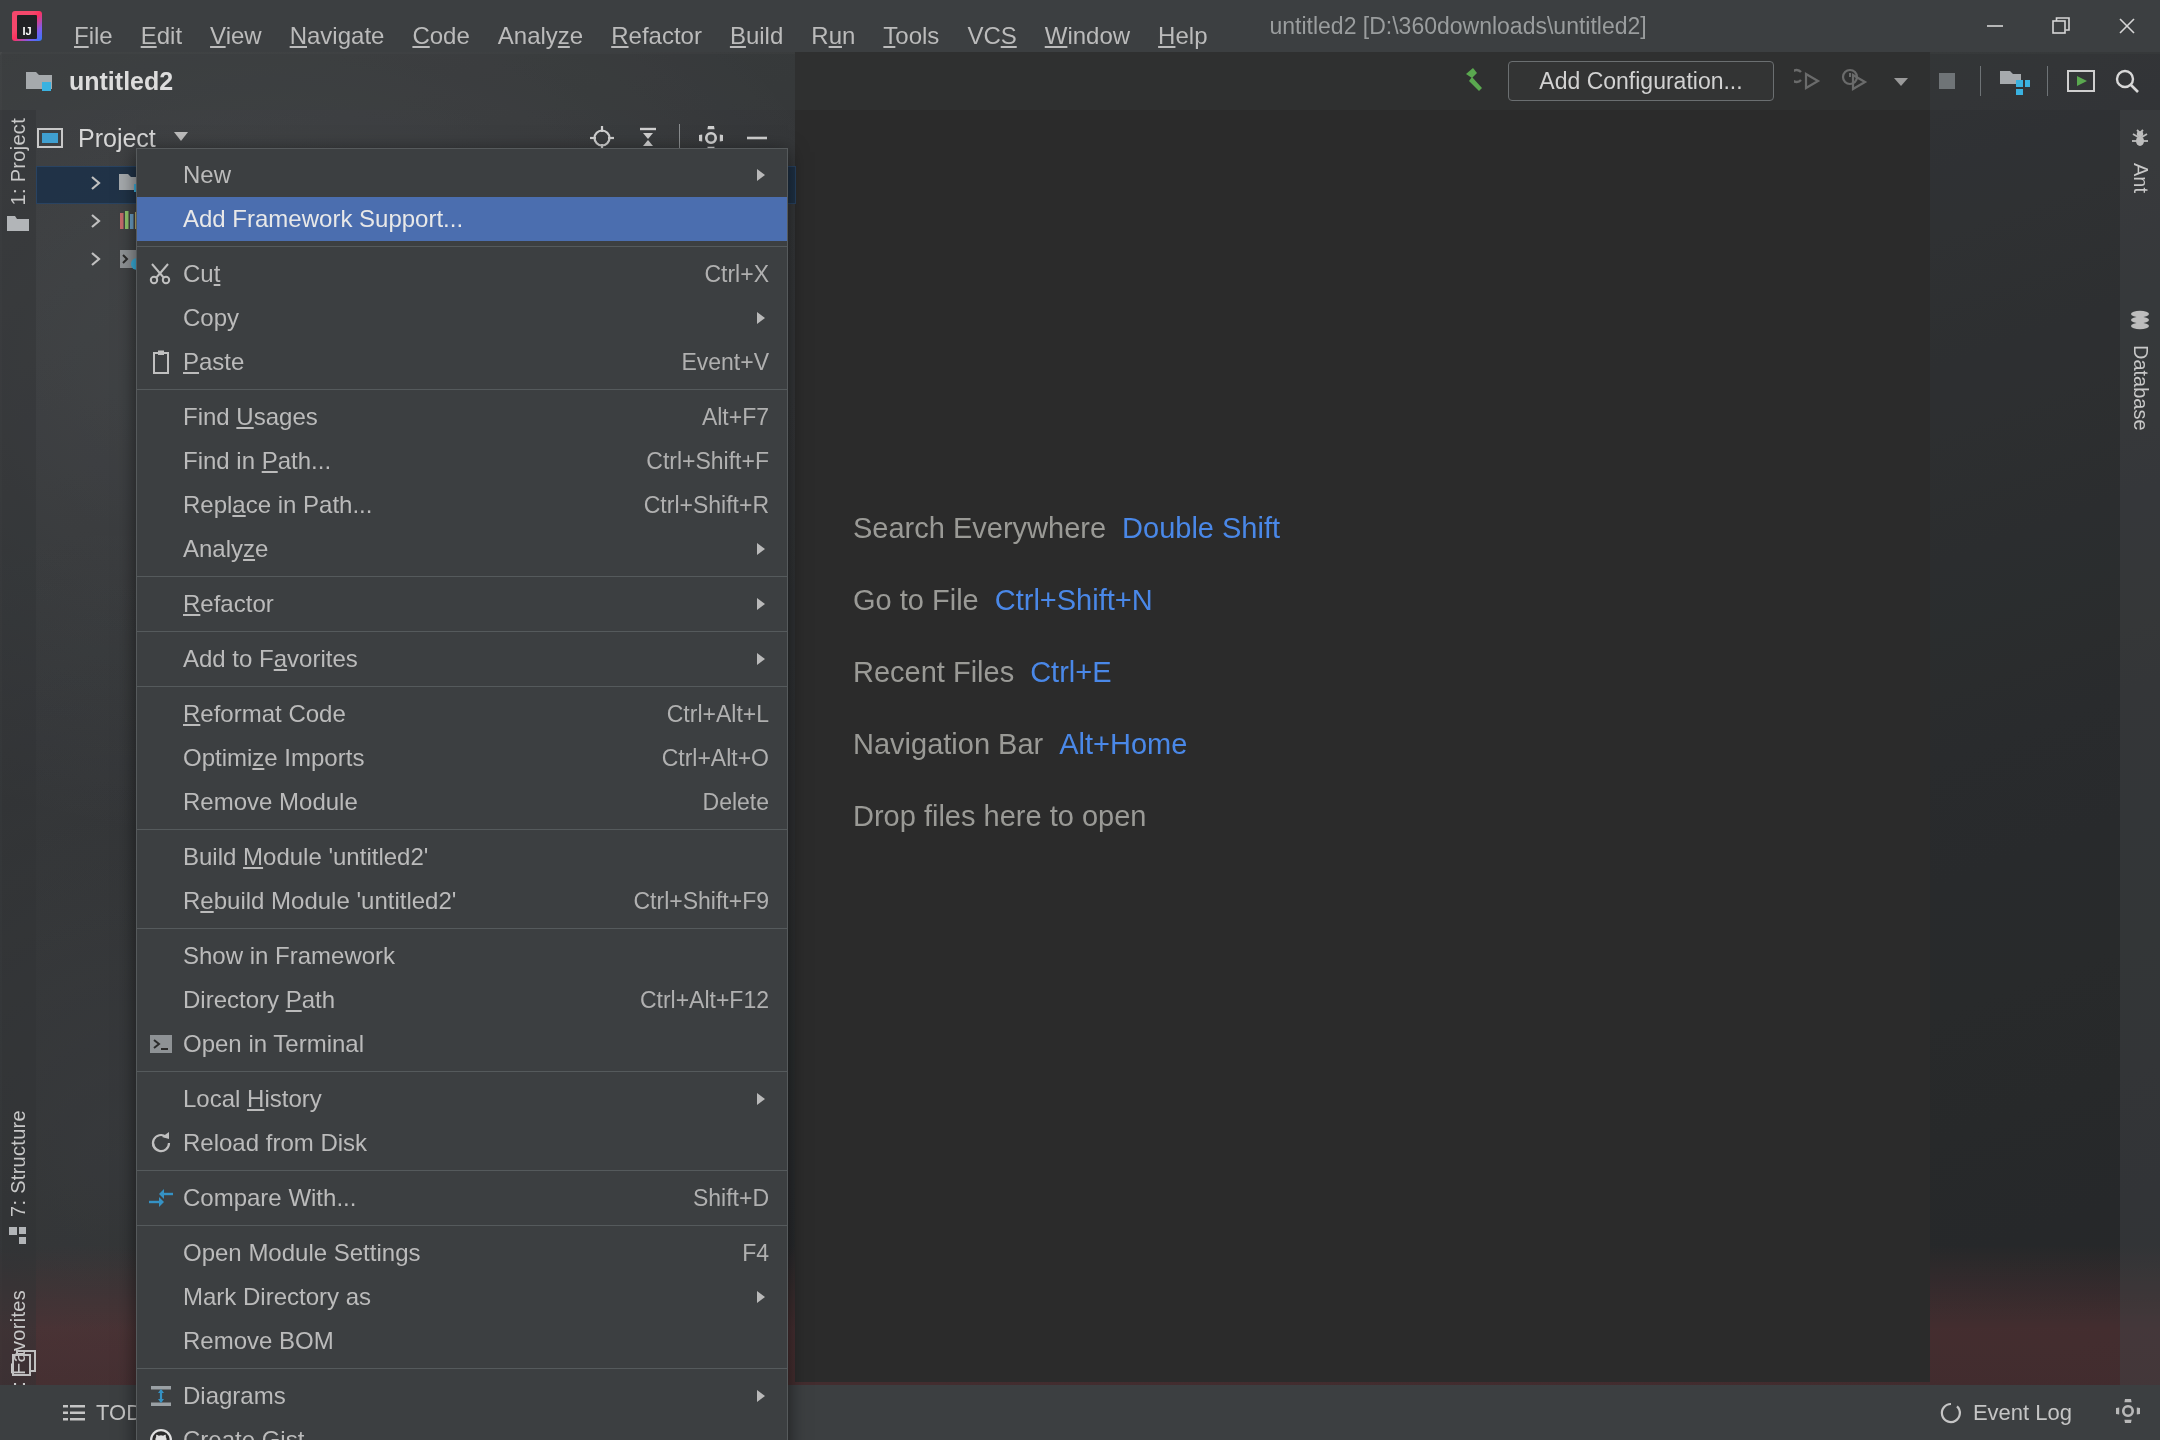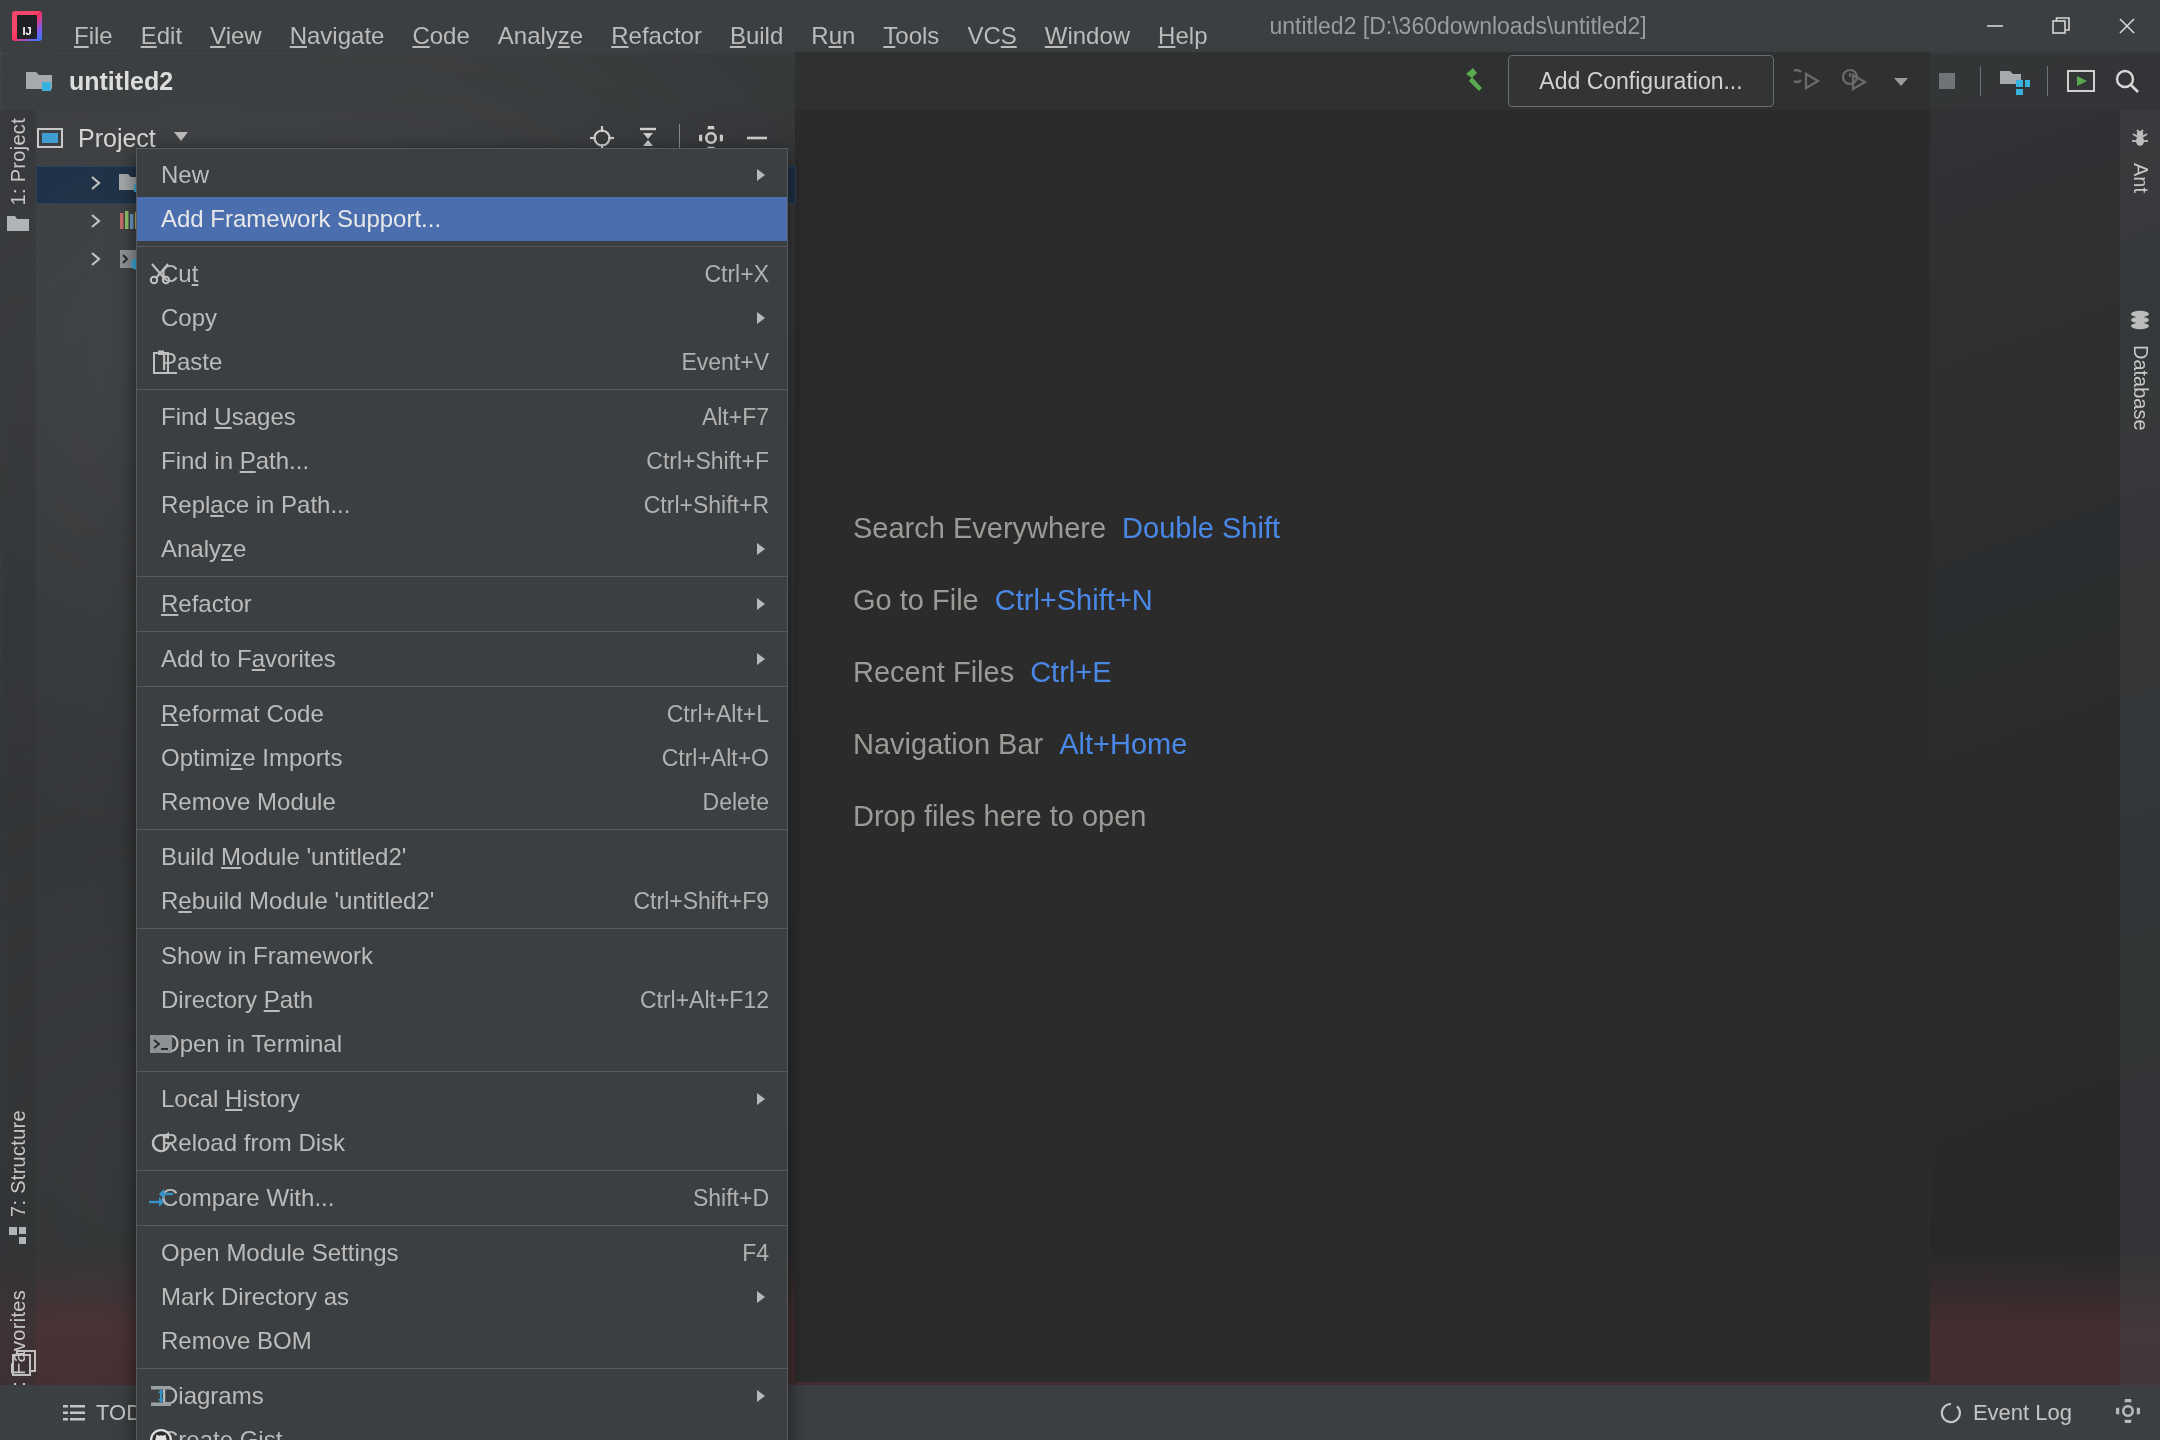--- a/index.html
+++ b/index.html
@@ -102,21 +102,21 @@
   .project-title { display: flex; align-items: center; margin-left: 24px; }
   .project-title .label {
     color: #dddddd; font-size: 25px; font-weight: bold; margin-left: 13px;
   }
   .toolbar-right {
     position: absolute; right: 10px; top: 0; height: 58px;
     display: flex; align-items: center; gap: 0px;
   }
   .hammer { margin-right: 14px; display: flex; align-items: center; }
   .add-config {
-    height: 52px; min-width: 266px;
+    height: 40px; min-width: 266px;
     border: 1px solid #6b6f71; border-radius: 4px;
     color: #d2d2d2; font-size: 23px;
     display: flex; align-items: center; justify-content: center;
     padding: 8px 16px; margin-right: 12px;
     background: rgba(255,255,255,0.02);
   }
   .tb-icon {
     width: 46px; height: 46px;
     display: flex; align-items: center; justify-content: center;
   }
@@ -239,21 +239,21 @@
     width: 652px;
     background: #3c3f41;
     border: 1px solid #565a5c;
     box-shadow: 0 4px 18px rgba(0,0,0,0.55);
     z-index: 60;
     padding: 4px 0 0 0;
   }
   .ctx-item {
     position: relative; height: 44px;
     display: flex; align-items: center;
-    padding-left: 24px; padding-right: 18px;
+    padding-left: 46px; padding-right: 18px;
     color: #bbbbbb; font-size: 24px;
     white-space: nowrap;
   }
   .ctx-item.highlight { background: #4b6eaf; }
   .ctx-item.highlight .ctx-label { color: #e8e8e8; }
   .ctx-label { flex: 1; }
   .ctx-label u { text-decoration: underline; text-underline-offset: 2px; }
   .ctx-shortcut { color: #b0b0b0; font-size: 23px; margin-left: 28px; }
   .ctx-sub { margin-left: 28px; color: #b9b9b9; display:flex; align-items:center; }
   .ctx-icon {

